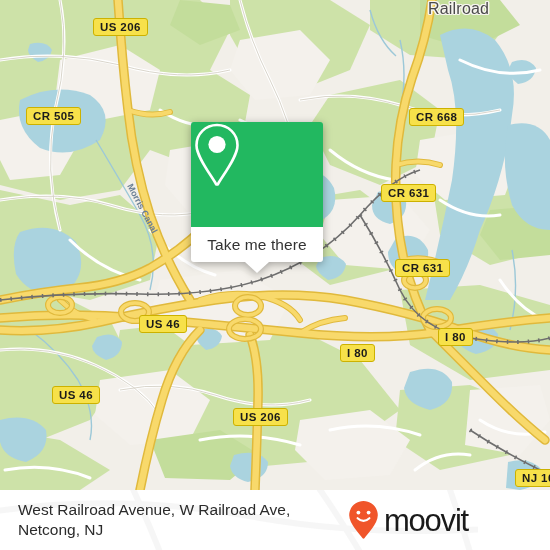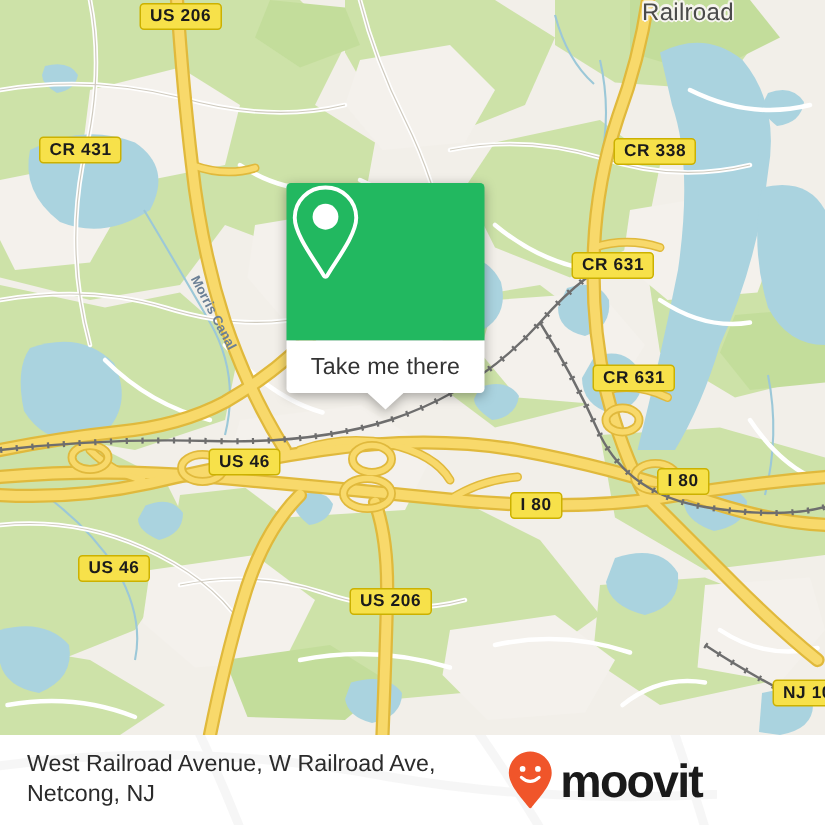--- a/index.html
+++ b/index.html
@@ -21,20 +21,21 @@
     border:1.4px solid #ccb100;
     border-radius:3px;
     color:#1b1b1b;
     font-weight:bold;
     font-size:11.5px;
     letter-spacing:.4px;
     padding:1.5px 6px 2px 6px;
     line-height:12px;
     white-space:nowrap;
     box-sizing:border-box;
+    margin-top:16px;
   }
   .placelabel{
     position:absolute;
     color:#4a4a4a;
     font-size:16px;
     letter-spacing:.2px;
     white-space:nowrap;
     text-shadow:
       -1.4px 0 #f6f4ef, 1.4px 0 #f6f4ef, 0 -1.4px #f6f4ef, 0 1.4px #f6f4ef,
       -1px -1px #f6f4ef, 1px -1px #f6f4ef, -1px 1px #f6f4ef, 1px 1px #f6f4ef;
@@ -92,21 +93,21 @@
     position:relative;z-index:2;
     font-size:15.5px;line-height:20px;color:#2b2b2b;
     max-width:380px;
   }
   .brand{
     position:relative;z-index:2;margin-left:auto;
     display:flex;align-items:center;gap:5px;
   }
   .brand-word{
     font-size:31px;line-height:31px;color:#1a1a1a;
-    letter-spacing:-1.2px;font-weight:bold;
+    letter-spacing:-1.2px;font-weight:normal;
   }
 </style>
 </head>
 <body>
 
 <div id="root">
 
   <div class="map">
     <svg width="550" height="490" viewBox="0 0 550 490">
       <defs>
@@ -275,22 +276,22 @@
           <path d="M470,430 Q500,450 540,470"></path>
         </g>
       </g>
     </svg>
 
     <div class="placelabel" style="left:428px;top:0px;">Railroad</div>
 
     <div class="waterlabel" style="left:134px;top:182px;transform:rotate(62deg);">Morris Canal</div>
 
     <div class="shield" style="left:93px;top:2px;">US 206</div>
-    <div class="shield" style="left:26px;top:91px;">CR 431</div>
-    <div class="shield" style="left:409px;top:92px;">CR 338</div>
+    <div class="shield" style="left:26px;top:91px;">CR 505</div>
+    <div class="shield" style="left:409px;top:92px;">CR 668</div>
     <div class="shield" style="left:381px;top:168px;">CR 631</div>
     <div class="shield" style="left:395px;top:243px;">CR 631</div>
     <div class="shield" style="left:139px;top:299px;">US 46</div>
     <div class="shield" style="left:340px;top:328px;">I 80</div>
     <div class="shield" style="left:438px;top:312px;">I 80</div>
     <div class="shield" style="left:52px;top:370px;">US 46</div>
     <div class="shield" style="left:233px;top:392px;">US 206</div>
     <div class="shield" style="left:515px;top:453px;">NJ 10</div>
 
 

